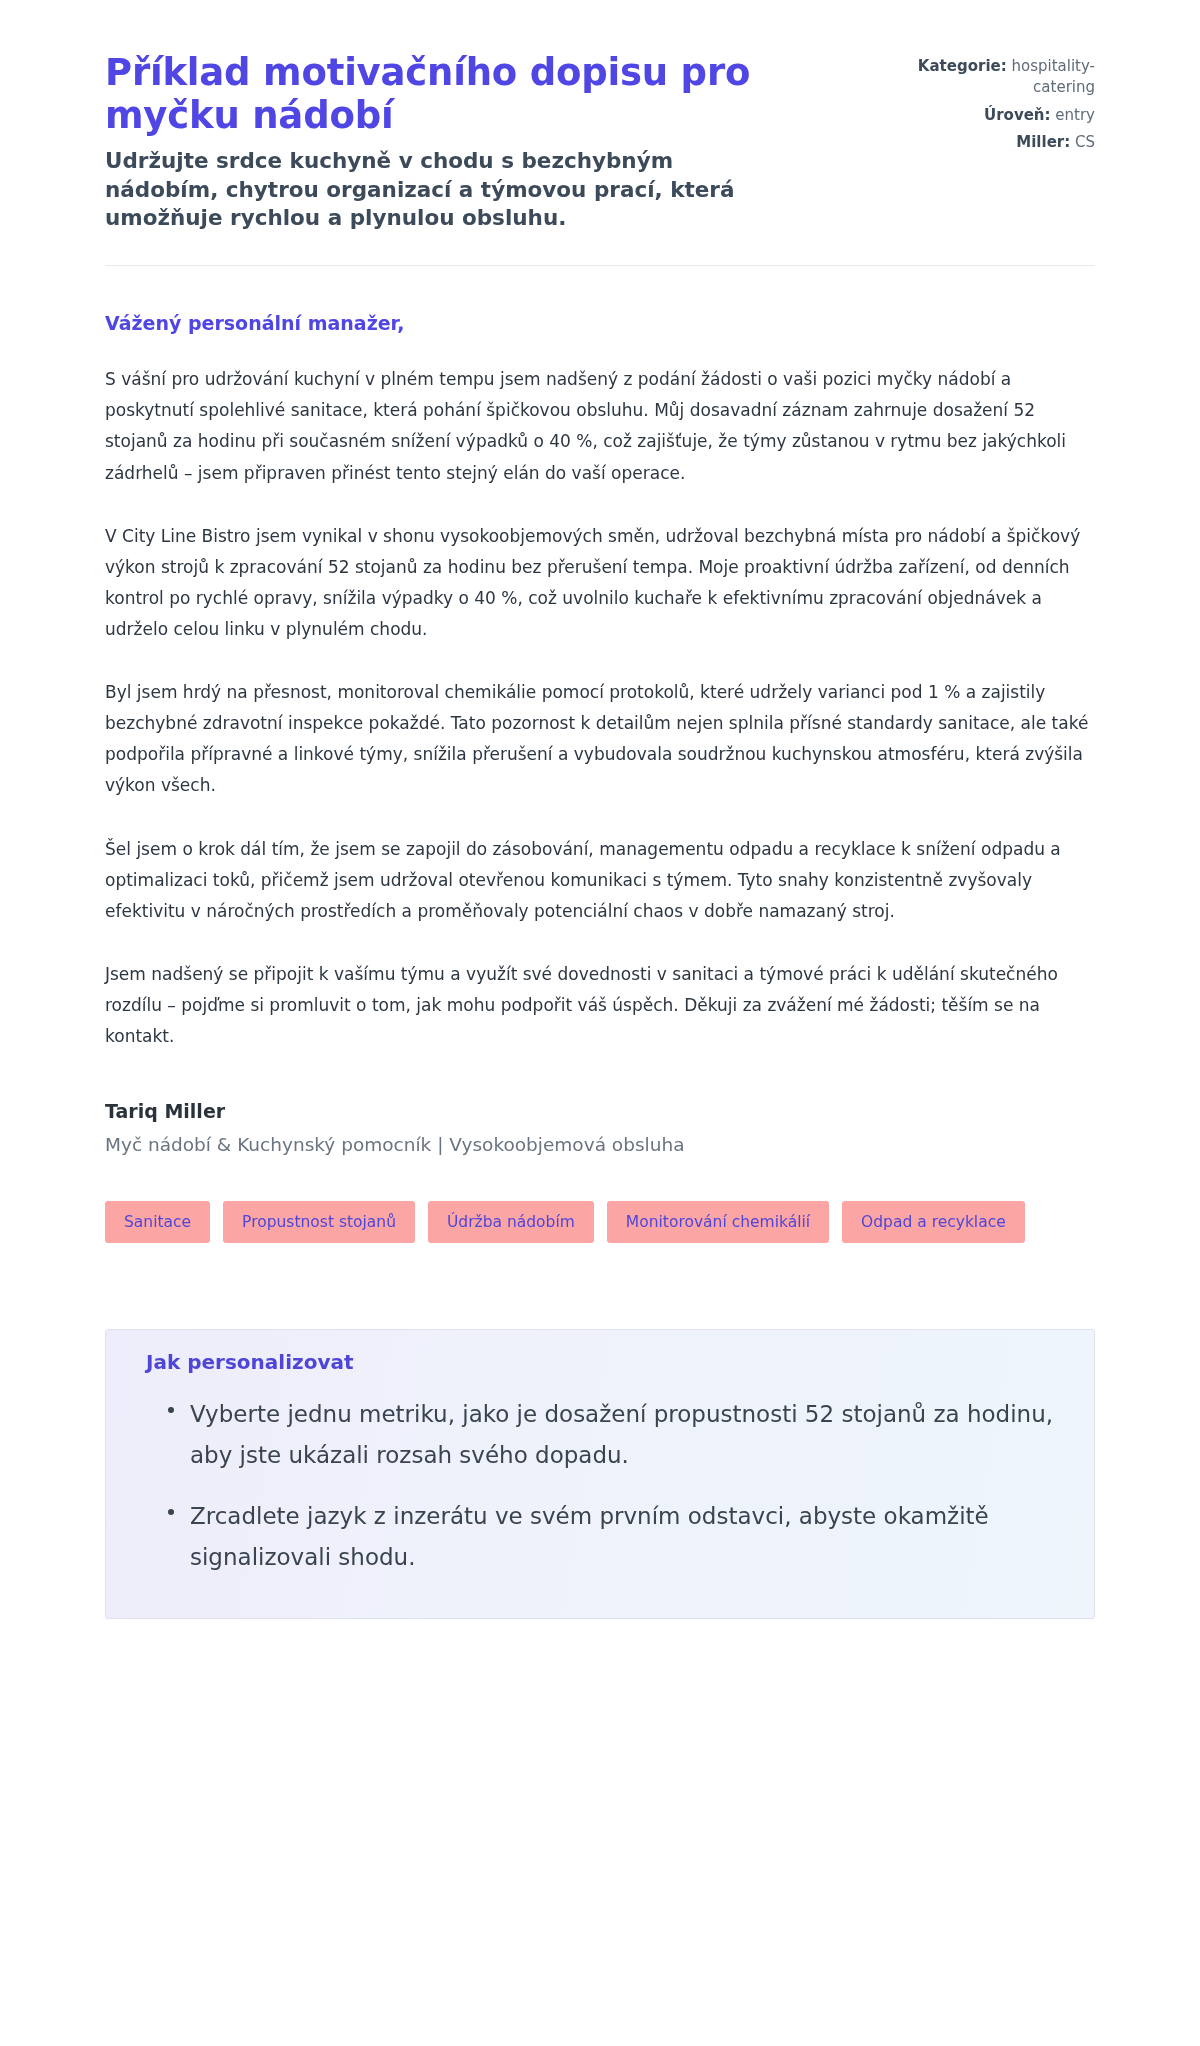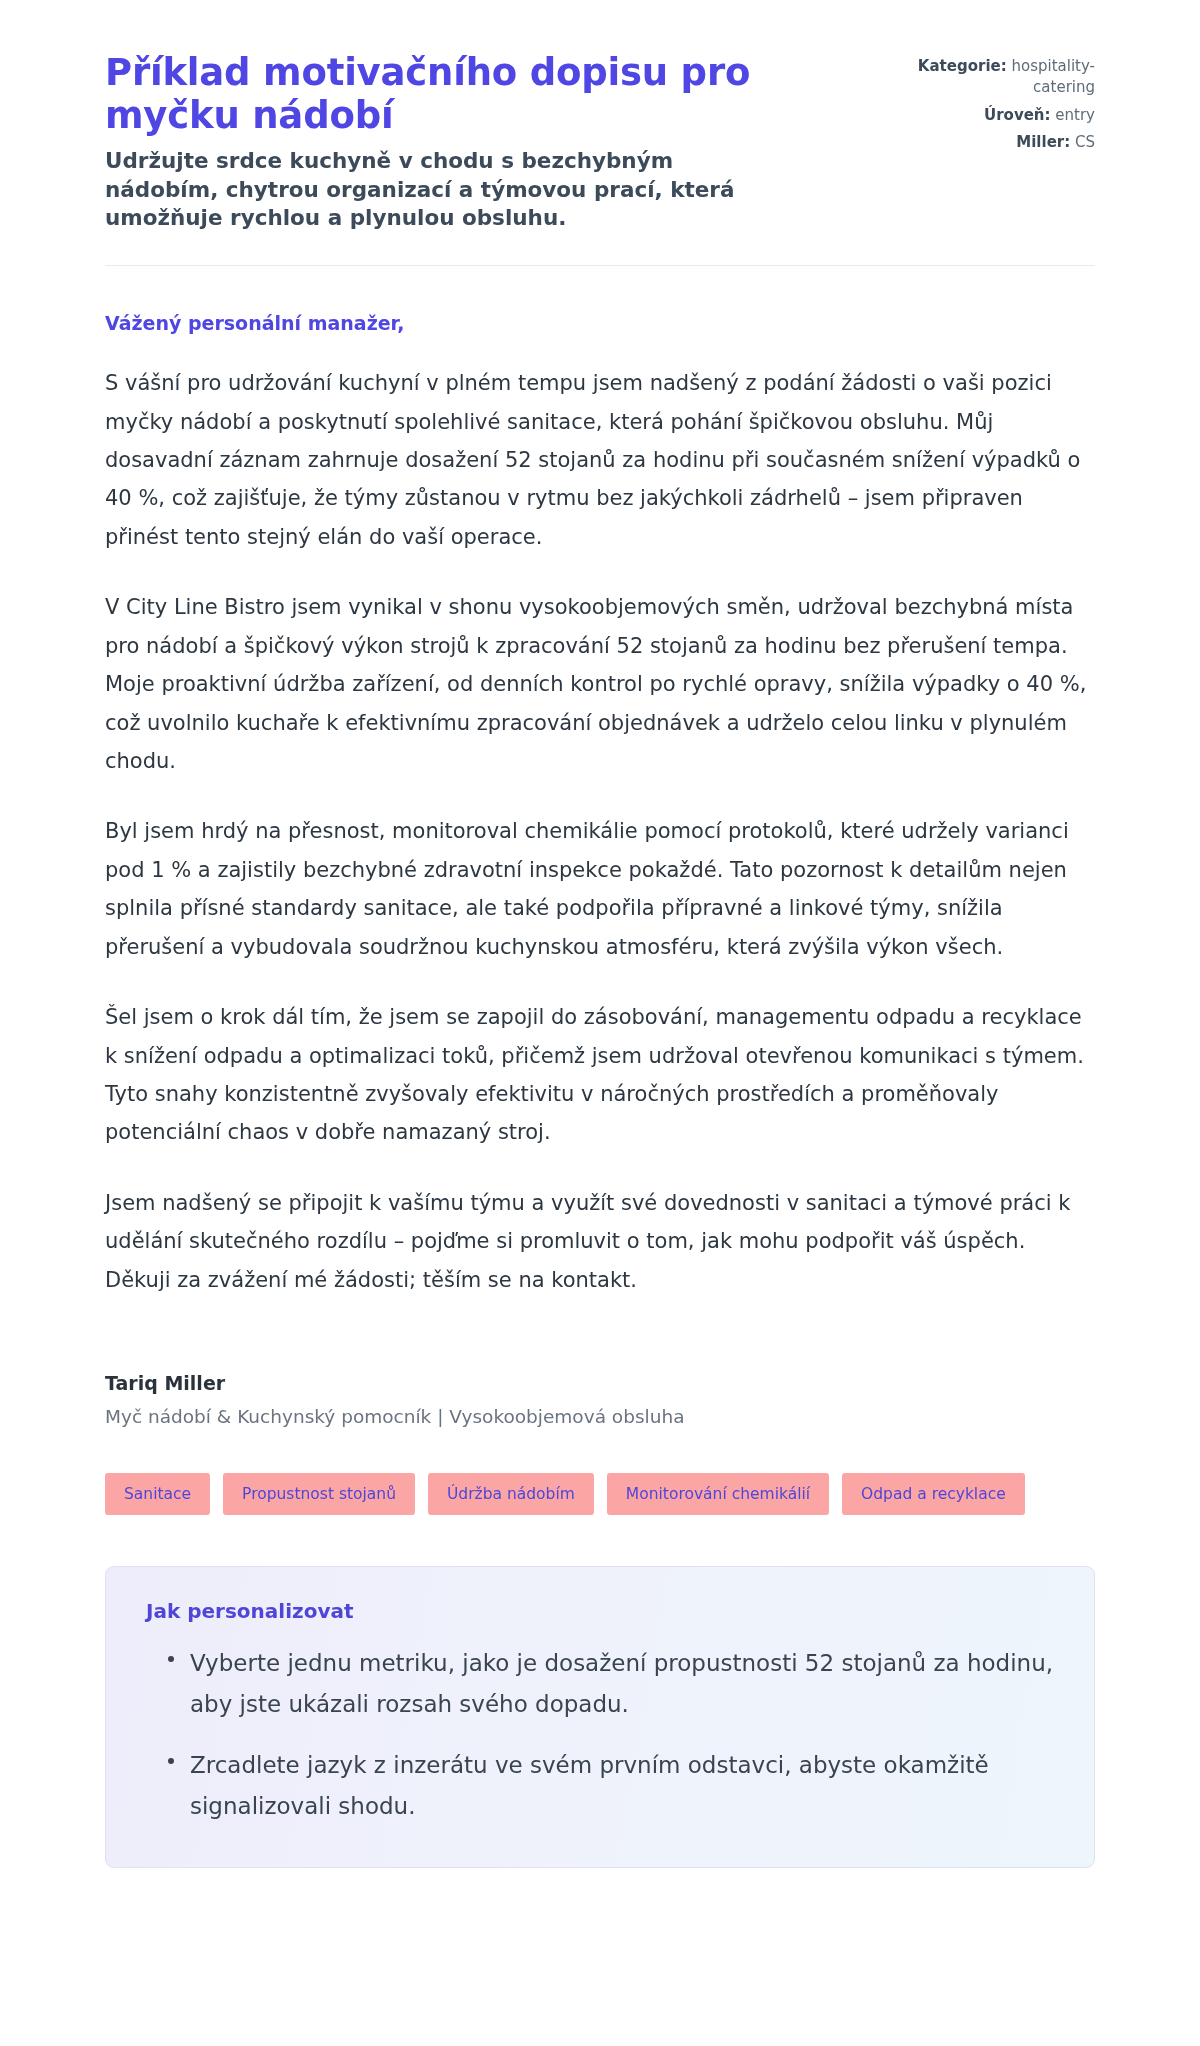--- a/index.html
+++ b/index.html
@@ -80,28 +80,28 @@
     padding-top: 46px;
   }
   .salutation {
     margin: 0 0 30px 0;
     font-size: 19px;
     font-weight: bold;
     color: #5046e4;
   }
   .letter p.body-para {
     margin: 0 0 32px 0;
-    font-size: 21px;
+    font-size: 17px;
     line-height: 1.83;
     color: #2d3742;
   }
 
   
   .signature {
-    margin-top: 73px;
+    margin-top: 48px;
   }
   .sign-name {
     margin: 0;
     font-size: 19px;
     font-weight: bold;
     color: #2a323c;
   }
   .sign-role {
     margin: 12px 0 0 0;
     font-size: 18.5px;
@@ -119,25 +119,25 @@
     background: #fca5a5;
     color: #4f46d8;
     font-size: 15.5px;
     padding: 12px 19px;
     border-radius: 3px;
     white-space: nowrap;
   }
 
   
   .callout {
-    margin-top: 51px;
+    margin-top: 86px;
     background: linear-gradient(100deg, #eeedfb 0%, #eff2fb 45%, #eef5fb 100%);
     border: 1px solid #dfe0f2;
-    border-radius: 9px;
-    padding: 32px 40px 40px 40px;
+    border-radius: 3px;
+    padding: 20px 40px 40px 40px;
   }
   .callout-title {
     margin: 0 0 10px 0;
     font-size: 20px;
     font-weight: bold;
     color: #4f46d8;
   }
   .callout-list {
     margin: 0;
     padding: 0 0 0 22px;

